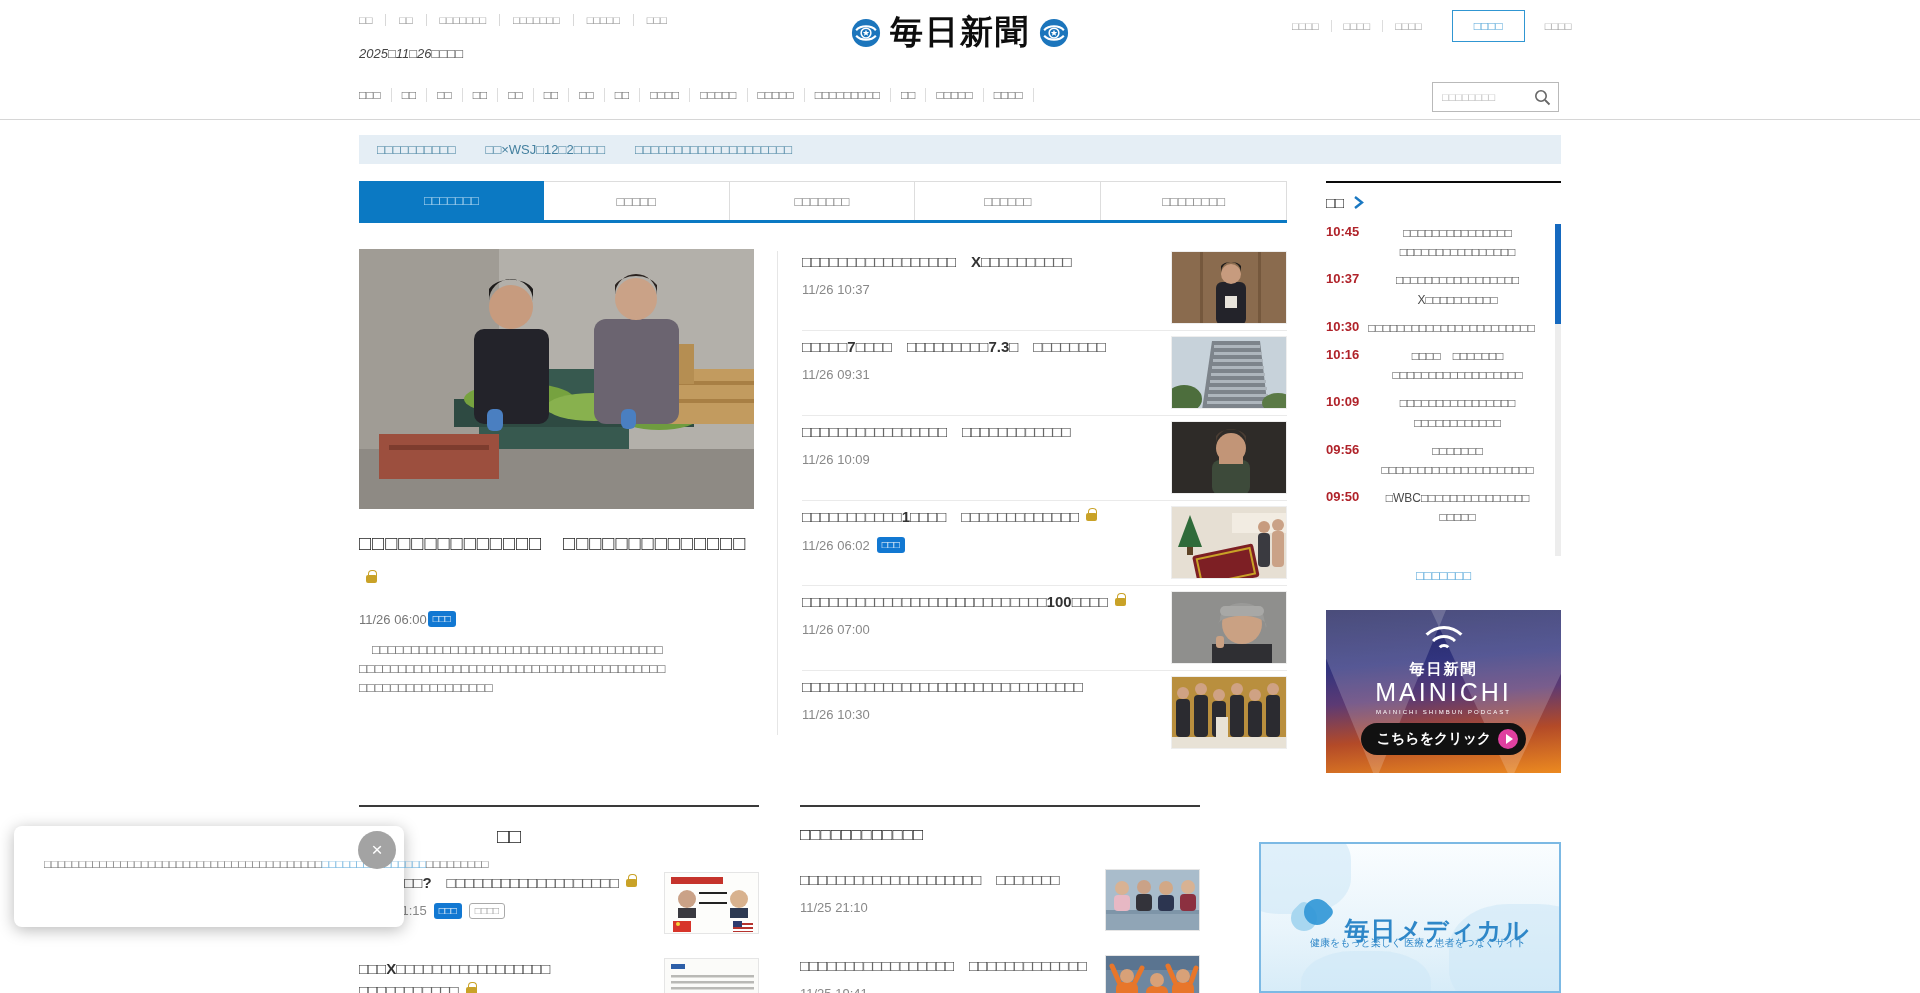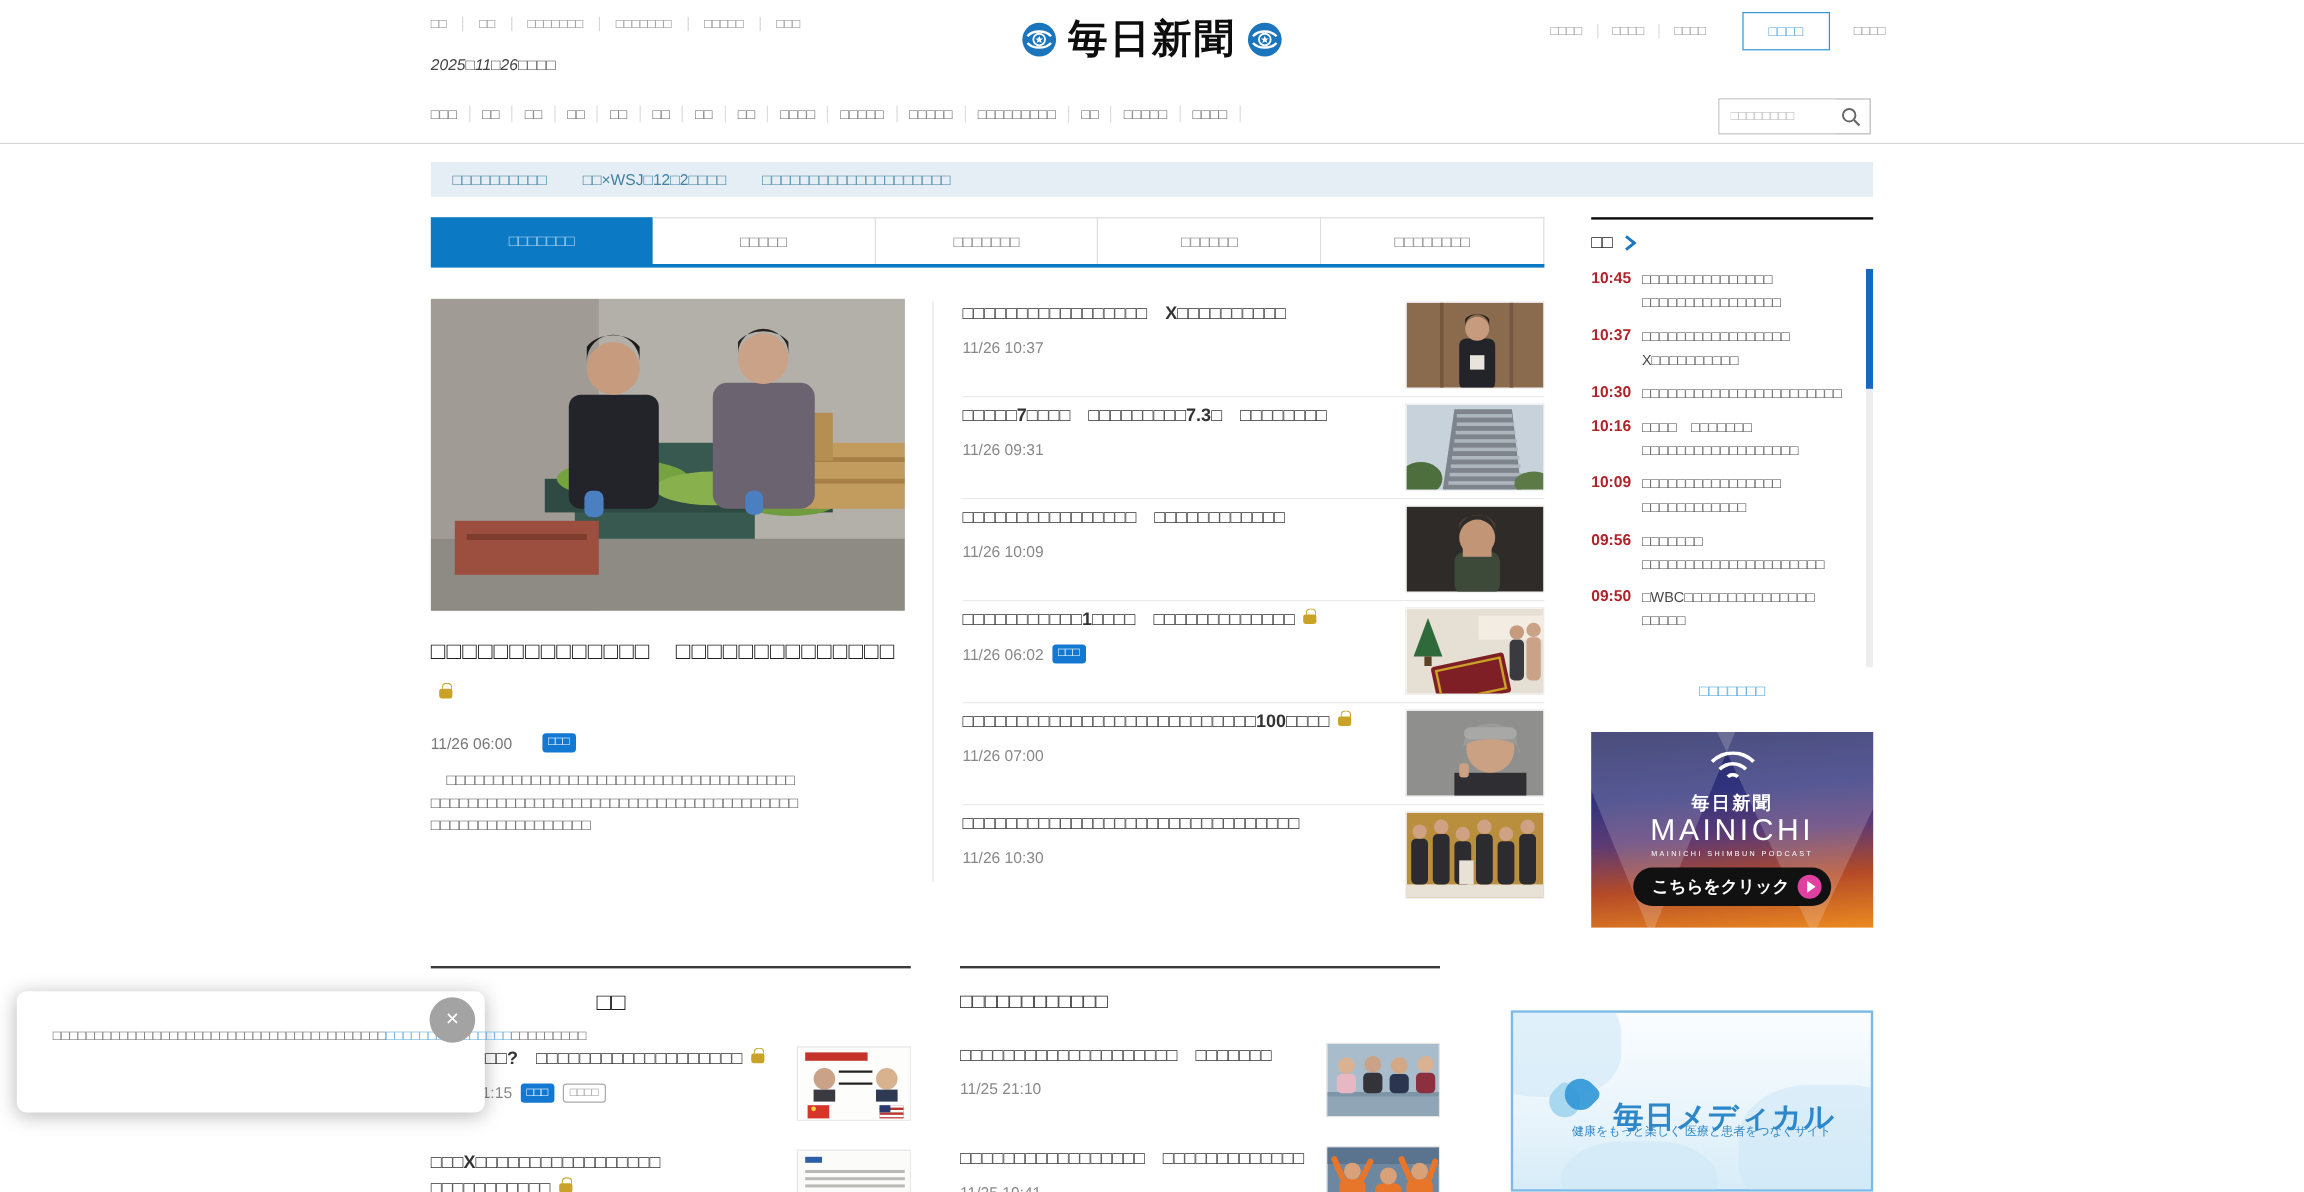--- a/index.html
+++ b/index.html
@@ -48,21 +48,21 @@
     background:#fff; border-top:1px solid #ddd; border-right:1px solid #ddd; cursor:pointer; white-space:nowrap; }
   .tab.first { border-left:1px solid #ddd; }
   .tab.active { background:#0b79c3; color:#b9dcf3; border:none; }
 
   
   #main-col { left:359px; top:249px; width:395px; }
   #main-photo { width:395px; height:260px; overflow:hidden; position:relative; background:#b5b2ad; cursor:pointer; }
   #main-headline { margin-top:19px; font-size:20px; font-weight:bold; color:#222; letter-spacing:1px; line-height:1.5;
     white-space:nowrap; cursor:pointer; }
   #main-lock-row { margin-top:12px; }
-  #main-meta { margin-top:23px; display:flex; align-items:center; gap:25px; font-size:13px; color:#777; }
+  #main-meta { margin-top:23px; display:flex; align-items:center; gap:1px; font-size:13px; color:#777; }
   #main-para { margin-top:14px; font-size:13px; color:#555; line-height:1.45; white-space:pre-line; }
 
   .lock { display:inline-block; width:11px; height:8px; background:#c9a227; border-radius:2px; position:relative;
     margin-left:7px; vertical-align:1px; }
   .lock::before { content:""; position:absolute; left:2px; top:-5px; width:7px; height:6px;
     border:1.5px solid #c9a227; border-bottom:none; border-radius:4px 4px 0 0; }
 
   .badge { background:#1278d2; color:#fff; font-size:10px; padding:2px 5px; border-radius:3px; line-height:1.2;
     display:inline-block; white-space:nowrap; }
   .badge-outline { background:#fff; border:1px solid #aaa; color:#999; font-size:10px; padding:1px 5px;
@@ -77,21 +77,21 @@
   .m-title { font-size:15px; font-weight:bold; color:#333; line-height:1.4; }
   .m-time { margin-top:10px; font-size:13px; color:#888; display:flex; align-items:center; gap:7px; }
   .thumb { width:116px; height:73px; flex:none; overflow:hidden; border:1px solid #eee; }
   .thumb svg { display:block; }
 
   
   #side { left:1326px; top:181px; width:235px; }
   #side-topline { width:235px; height:2px; background:#0a0a0a; }
   #side-head { margin-top:11px; display:flex; align-items:center; gap:9px; font-size:15px; font-weight:bold; color:#222; cursor:pointer; }
   #side-list { margin-top:13px; height:332px; overflow:hidden; position:relative; padding-right:14px; }
-  .s-item { display:flex; gap:9px; margin-bottom:9px; cursor:pointer; }
+  .s-item { display:flex; gap:9px; margin-bottom:9px; cursor:pointer;text-align:center; }
   .s-time { font-size:13px; font-weight:bold; color:#b0232a; white-space:nowrap; }
   .s-title { font-size:12px; color:#4a4a4a; line-height:1.6; }
   #side-track { position:absolute; right:0; top:0; width:6px; height:332px; background:#ededed; }
   #side-thumbbar { position:absolute; right:0; top:0; width:6px; height:100px; background:#1569bf; cursor:grab; }
   #side-more { margin-top:12px; text-align:center; font-size:13px; color:#4aa0d6; cursor:pointer; }
 
   
   #podcast { left:1326px; top:610px; width:235px; height:163px; cursor:pointer; overflow:hidden; position:absolute;
     background:linear-gradient(175deg,#23265e 0%,#31347e 32%,#5c3a74 52%,#b34a28 74%,#ec8a20 100%); }
   .pc-tri { position:absolute; width:0; height:0; opacity:.18; }

